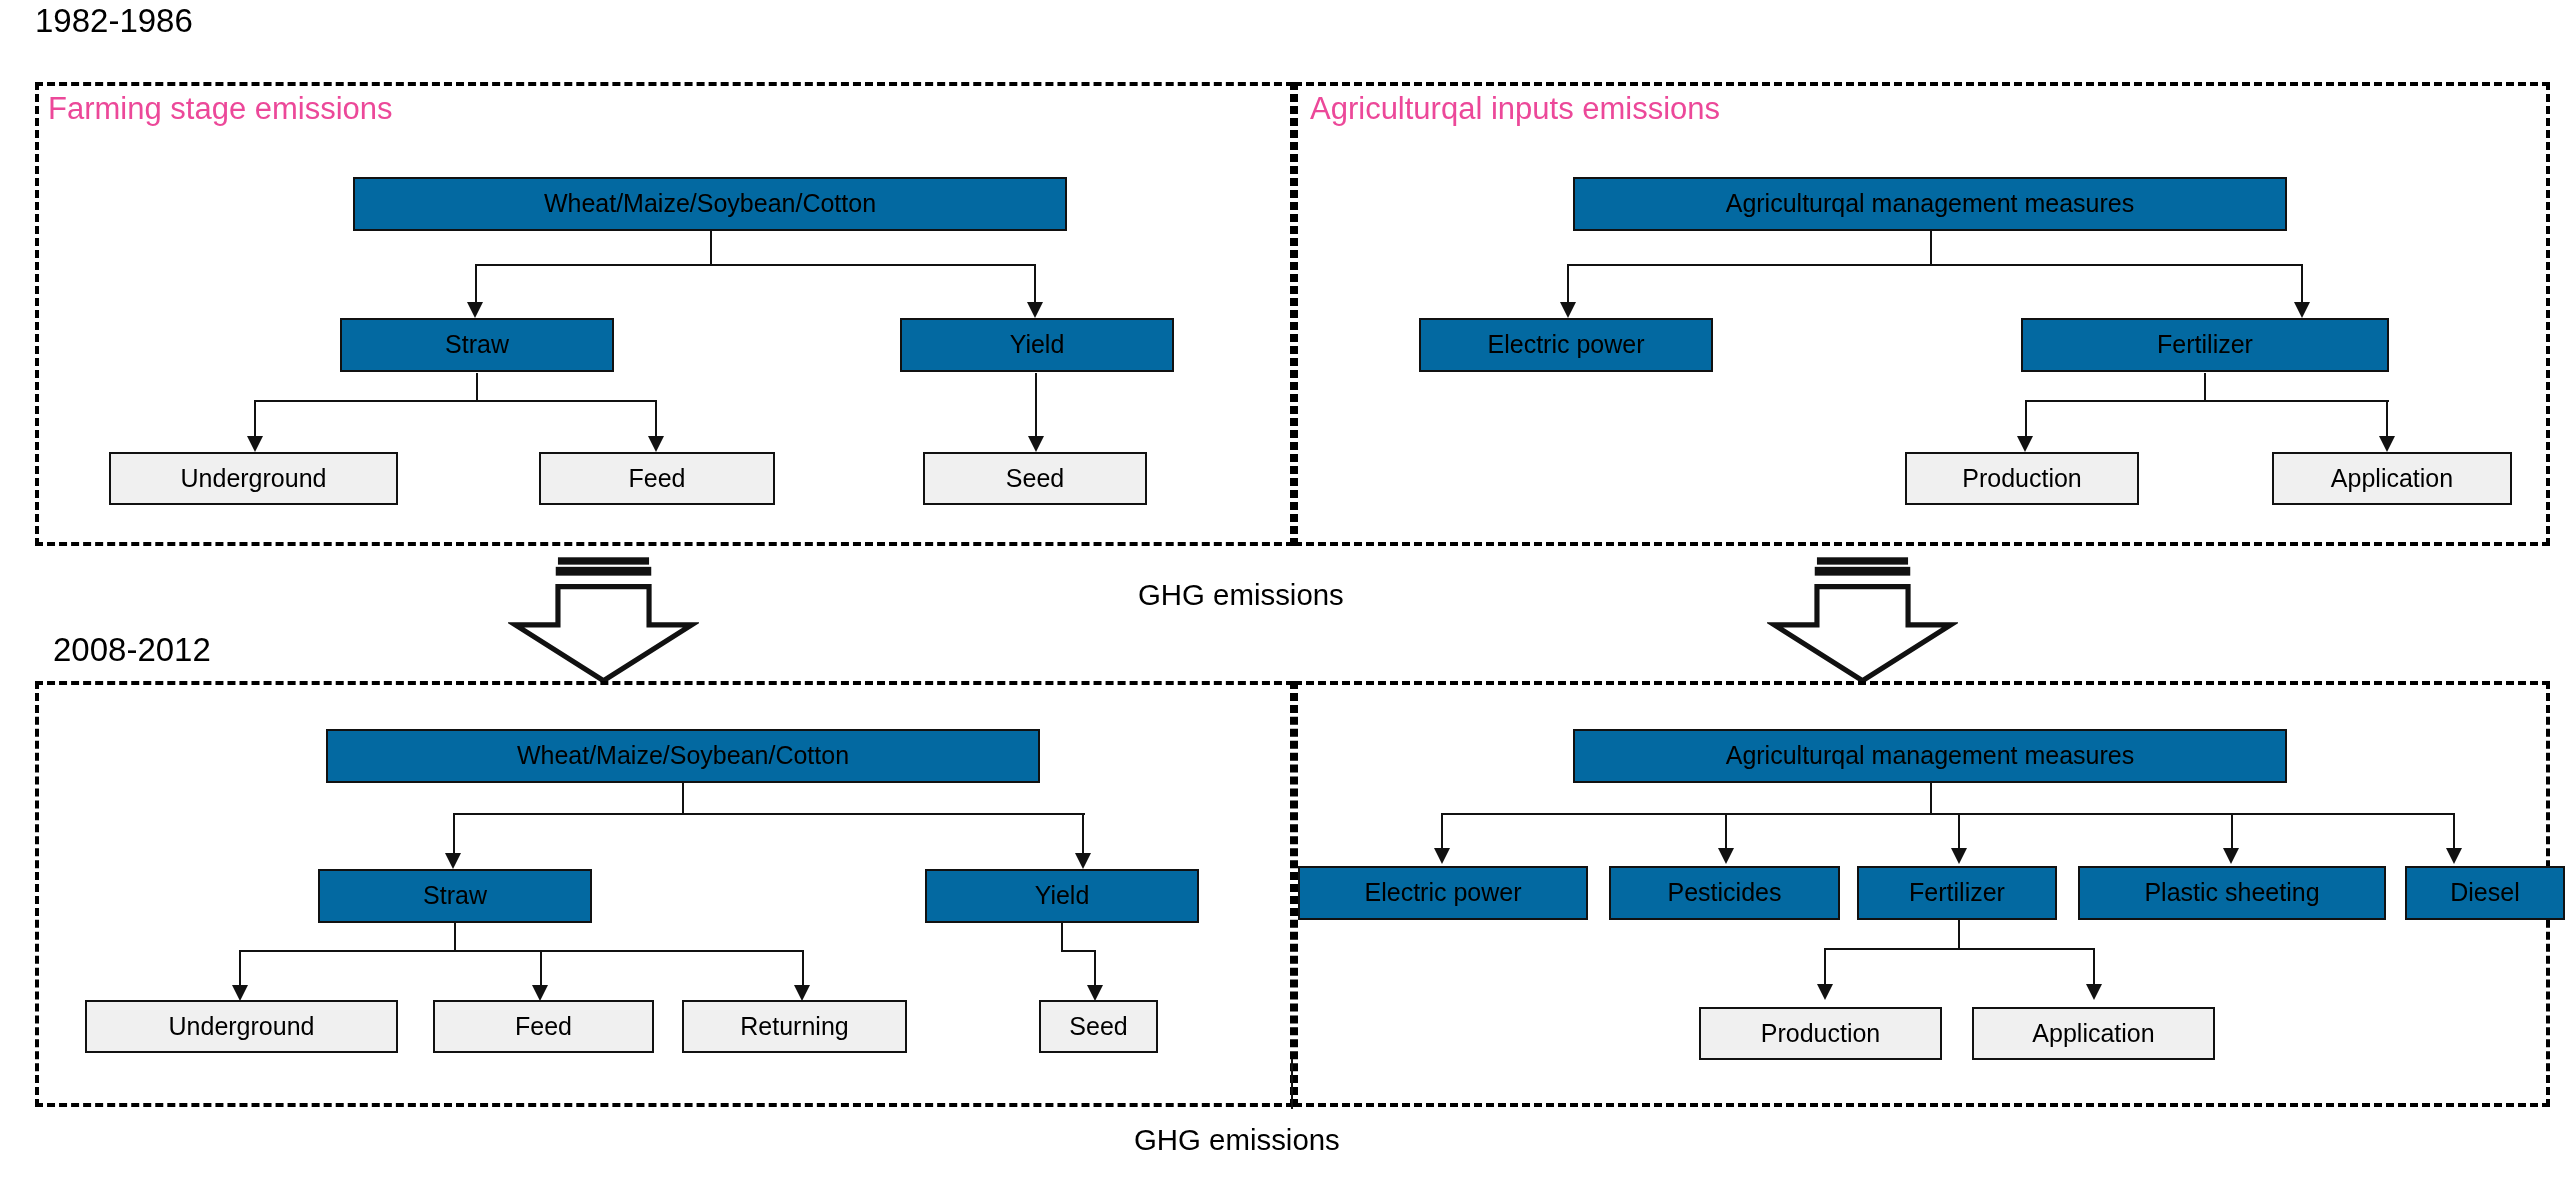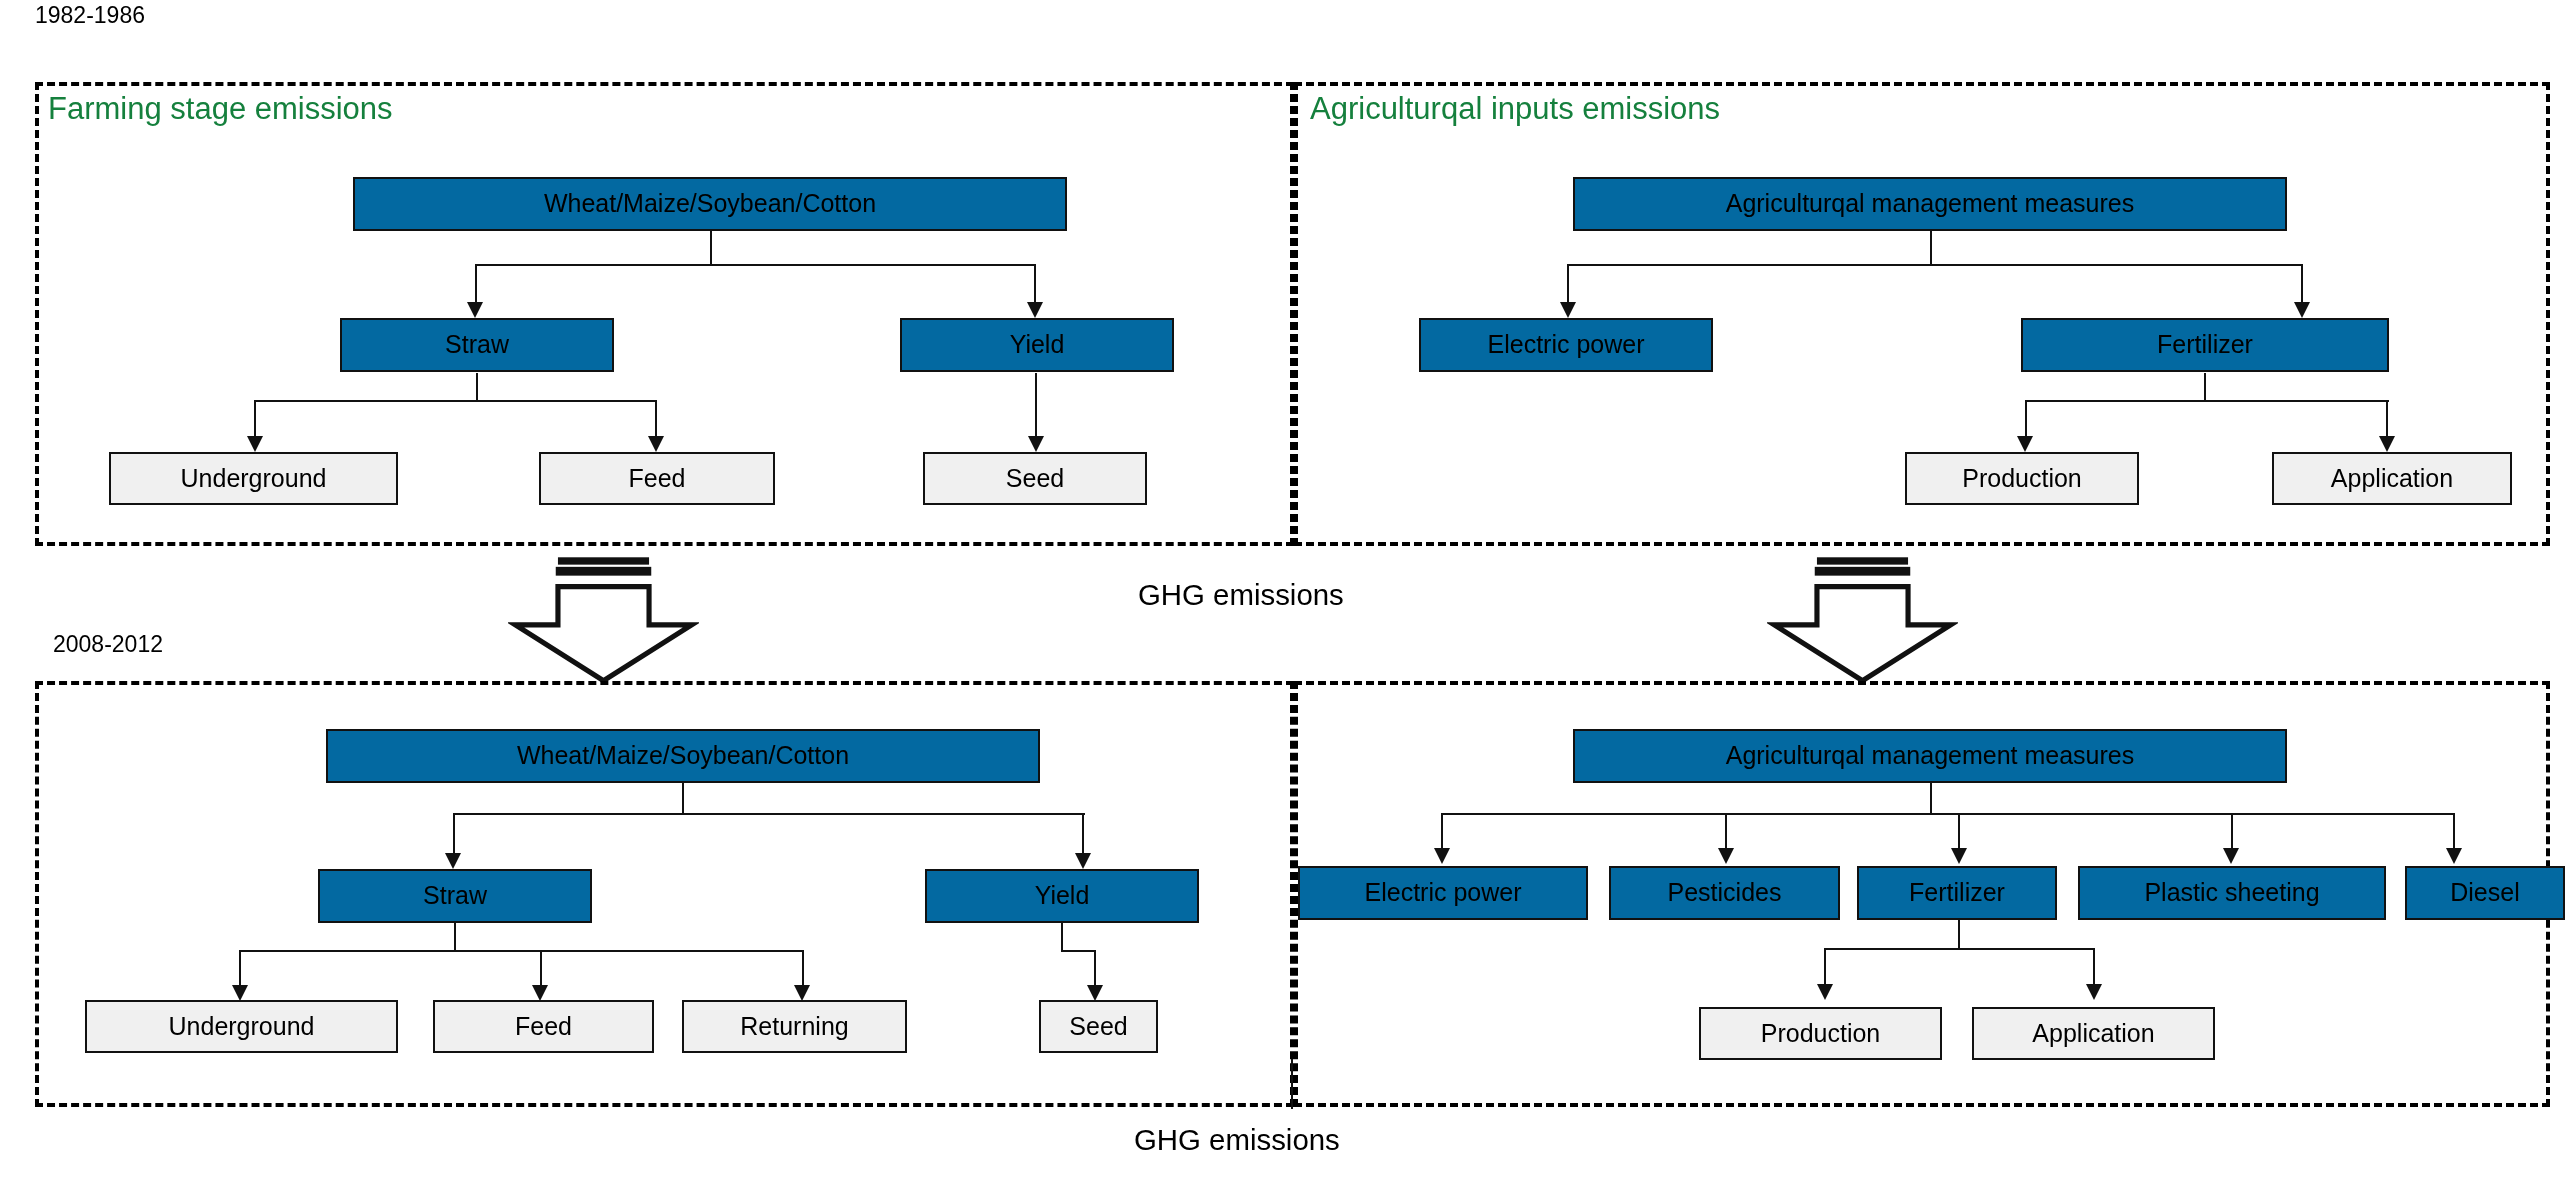--- a/index.html
+++ b/index.html
@@ -1,25 +1,25 @@
 <!DOCTYPE html>
 <html style="font-size:11.8px"><head>
 <meta charset="utf-8">
 <style>
   html,body{margin:0;padding:0;background:#ffffff;}
   body{width:2576px;height:1193px;position:relative;
        font-family:"Liberation Sans","DejaVu Sans",sans-serif;color:#000;}
   #stage{position:absolute;left:0;top:0;width:2576px;height:1193px;overflow:hidden;}
 
   
-  .era-label{position:absolute;font-size:23px;line-height:1;white-space:nowrap;color:#000;}
+  .era-label{position:absolute;font-size:33px;line-height:1;white-space:nowrap;color:#000;}
 
   
   .panel{position:absolute;border:4.4px dashed #000;box-sizing:border-box;background:transparent;}
-  .panel-title{position:absolute;font-size:31px;line-height:1;white-space:nowrap;color:#15803d;}
+  .panel-title{position:absolute;font-size:31px;line-height:1;white-space:nowrap;color:#ec4899;}
 
   
   .node{position:absolute;box-sizing:border-box;border:2.9px solid #111;background:#0369a1;
         display:flex;align-items:center;justify-content:center;text-align:center;
         font-size:25px;line-height:1.1;color:#000;}
   .node.shaded{background:#f0f0f0;}
 
   
   .ln{position:absolute;background:#111;}
   .ln.v{width:2.2px;}

